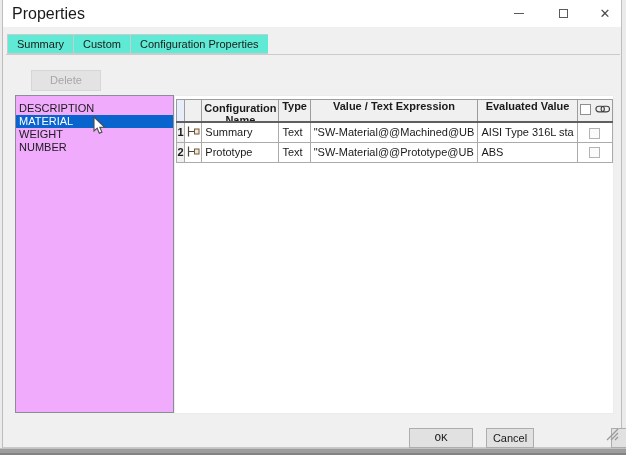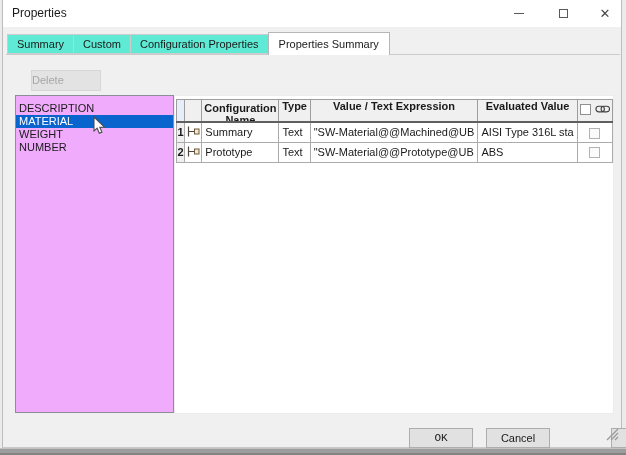--- a/index.html
+++ b/index.html
@@ -22,21 +22,21 @@
     position:absolute; left:0; top:448px; width:626px; height:7px;
     background:#9d9d9d; border-top:1px solid #c2c2c2; border-bottom:2px solid #838383;
   }
   
   .titlebar {
     position:absolute; left:0; top:0; width:100%; height:27px;
     background:#ffffff;
   }
   .title-text {
     position:absolute; left:9px; top:0; height:27px; line-height:27px;
-    font-size:12px; color:#1a1a1a;
+    font-size:16px; color:#1a1a1a;
   }
   .win-btn {
     position:absolute; top:0; width:34px; height:27px;
     display:flex; align-items:center; justify-content:center;
     color:#4d4d4d; font-size:13px; cursor:default;
   }
   .btn-min { left:499px; }
   .btn-max { left:543px; }
   .btn-close { left:585px; }
   .min-glyph { display:block; width:10px; height:1px; background:#5a5a5a; }
@@ -62,21 +62,21 @@
     margin-bottom:-1px; position:relative; z-index:4;
   }
   .tabline {
     position:absolute; left:3px; top:54px; width:614px; height:0;
     border-top:1px solid #cbcbcb; z-index:1;
   }
   
   .delete-btn {
     position:absolute; left:28px; top:70px; width:70px; height:21px;
     background:#e3e3e3; border:1px solid #d6d6d6;
-    font-size:11px; color:#a6a6a6; line-height:19px;
+    font-size:11px; color:#a6a6a6; text-align:center; line-height:19px;
   }
   
   .listbox {
     position:absolute; left:12px; top:95px; width:159px; height:318px;
     background:#f0abfc; border:1px solid #8a8e96;
     padding-top:6px; overflow:hidden;
   }
   .list-item {
     height:13px; line-height:13px; font-size:11px;
     padding-left:3px; color:#1a1a1a; white-space:nowrap;
@@ -118,21 +118,21 @@
   .cbx.hdr { border-color:#8f8f8f; background:#ffffff; }
   .linkhdr { display:flex; align-items:center; justify-content:center; gap:4px; height:19px; }
   .cellcenter { text-align:center; }
   
   .footer-btn {
     position:absolute; top:428px; height:20px;
     background:#e1e1e1; border:1px solid #adadad;
     font-size:11px; color:#1a1a1a; text-align:center; line-height:18px;
   }
   .ok-btn { left:406px; width:64px;font-family:Liberation Mono, monospace; }
-  .cancel-btn { left:483px; width:64px; }
+  .cancel-btn { left:483px; width:48px; }
   .help-btn { left:560px; width:56px;margin-left:48px; }
   .grip { position:absolute; right:2px; bottom:2px; }
 </style>
 </head>
 <body>
 
 <div class="backdrop"></div>
 
 <div class="window">
 
@@ -146,21 +146,20 @@
     </div>
     <div class="win-btn btn-close">
       <span class="close-glyph">✕</span>
     </div>
   </div>
 
   <div class="tabbar">
     <div class="tab">Summary</div>
     <div class="tab">Custom</div>
     <div class="tab">Configuration Properties</div>
-    <div class="tab active">Properties Summary</div>
   </div>
   <div class="tabline"></div>
 
   <div class="delete-btn">Delete</div>
 
   <div class="listbox">
     <div class="list-item">DESCRIPTION</div>
     <div class="list-item selected">MATERIAL</div>
     <div class="list-item">WEIGHT</div>
     <div class="list-item">NUMBER</div>

